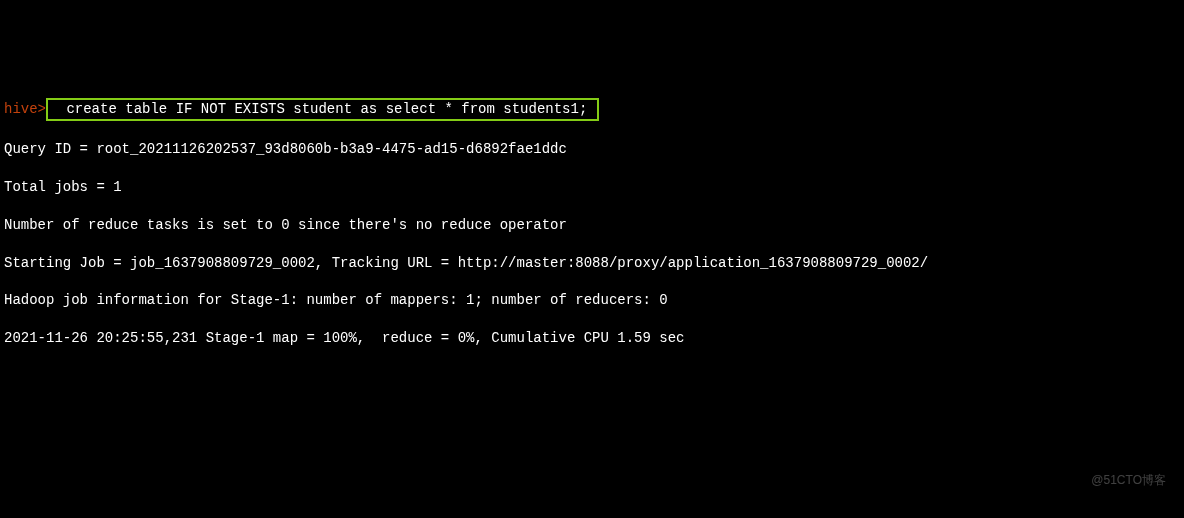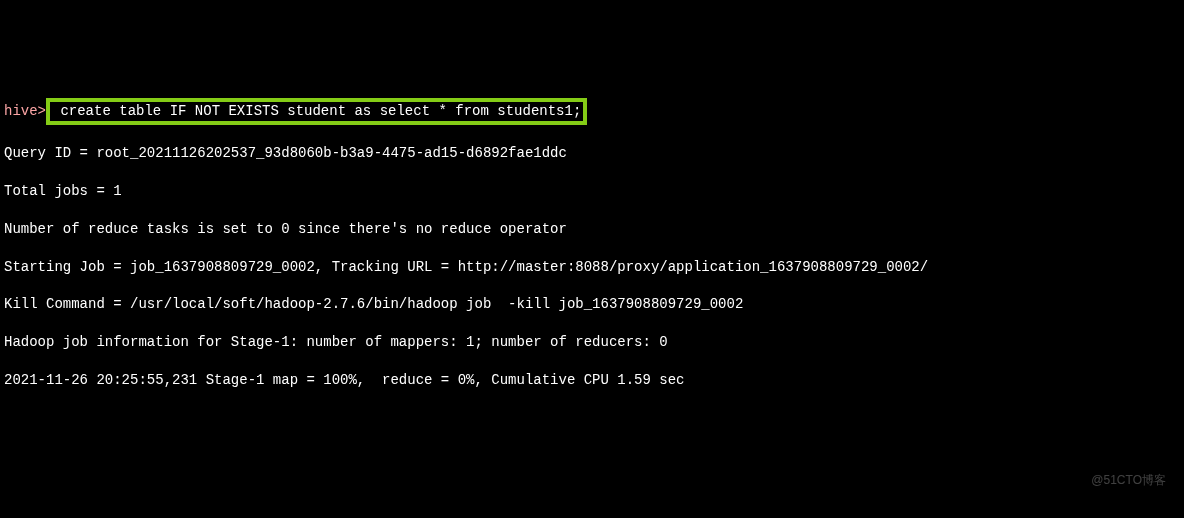--- a/index.html
+++ b/index.html
@@ -20,26 +20,26 @@
       height: 518px;
       position: relative;
     }
     .terminal {
       width: 100%;
     }
     .line {
       white-space: pre;
     }
     .highlight-box {
-      border: 4px solid #84cc16;
+      border: 2px solid #84cc16;
       display: inline-block;
-      padding: 0 2px;
+      padding: 0 10px;
     }
     .prompt {
-      color: #fca5a5;
+      color: #c2410c;
     }
     .watermark {
       position: absolute;
       right: 18px;
       bottom: 30px;
       color: rgba(255,255,255,0.25);
       font-size: 12px;
       font-family: sans-serif;
     }
   </style>
@@ -47,21 +47,20 @@
 <body>
 
 
 
 <div class="terminal">
 <div class="line"><span class="prompt">hive&gt;</span><span class="highlight-box"> create table IF NOT EXISTS student as select * from students1;</span></div>
 <div class="line">Query ID = root_20211126202537_93d8060b-b3a9-4475-ad15-d6892fae1ddc</div>
 <div class="line">Total jobs = 1</div>
 <div class="line">Number of reduce tasks is set to 0 since there's no reduce operator</div>
 <div class="line">Starting Job = job_1637908809729_0002, Tracking URL = http://master:8088/proxy/application_1637908809729_0002/</div>
-<div class="line">Kill Command = /usr/local/soft/hadoop-2.7.6/bin/hadoop job  -kill job_1637908809729_0002</div>
 <div class="line">Hadoop job information for Stage-1: number of mappers: 1; number of reducers: 0</div>
 <div class="line">2021-11-26 20:25:55,231 Stage-1 map = 100%,  reduce = 0%, Cumulative CPU 1.59 sec</div>
 
 
 
 
 
 
 
 

